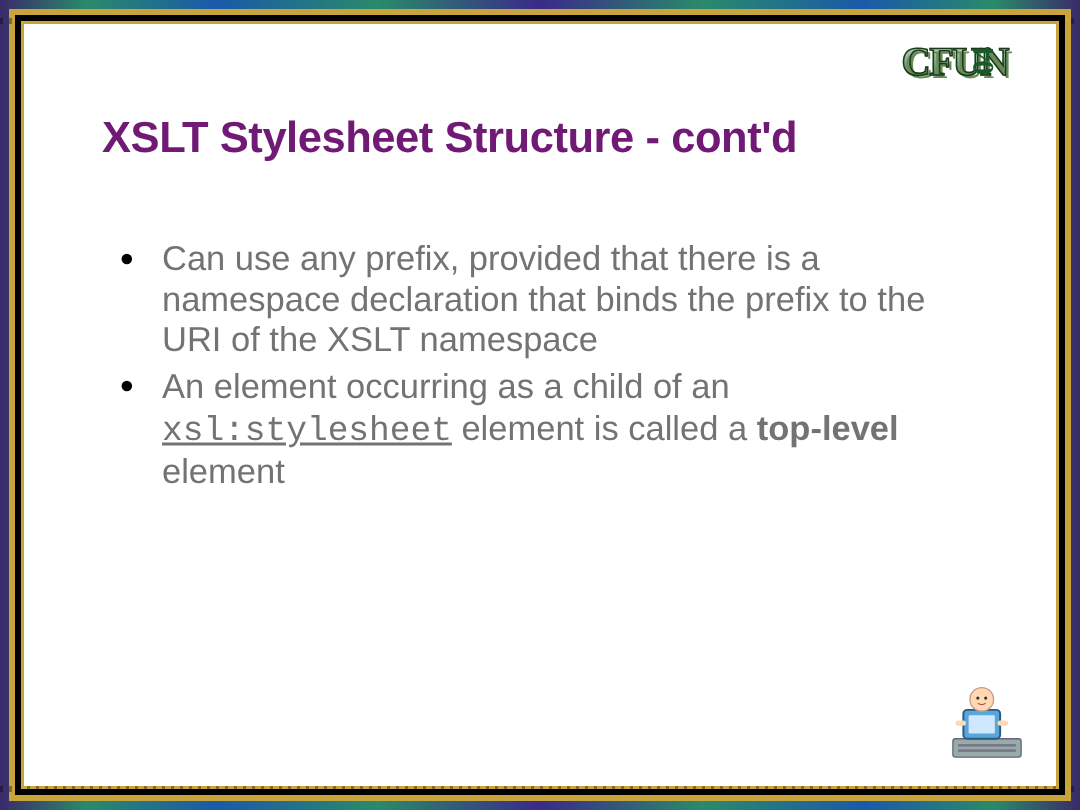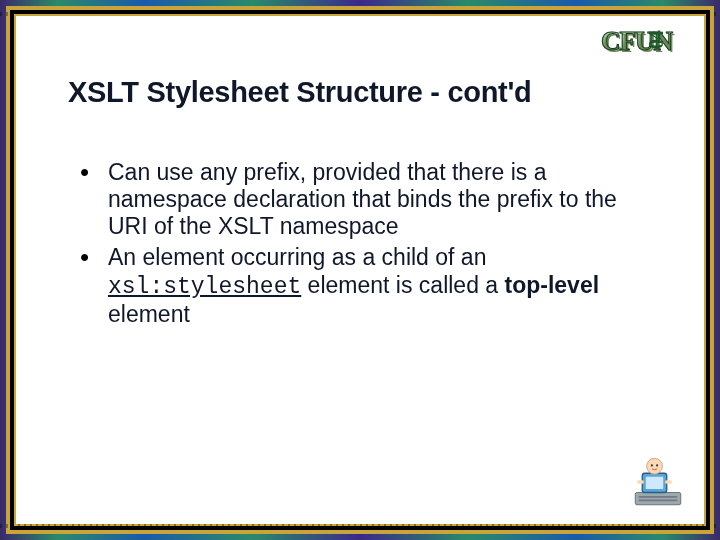--- a/index.html
+++ b/index.html
@@ -67,35 +67,35 @@
     font-weight: 900;
     font-size: 20px;
     color: #1a5a2a;
     transform: rotate(-90deg) translate(6px, -4px);
     transform-origin: left bottom;
     letter-spacing: -1px;
   }
   h1.title {
     font-size: 29px;
     font-weight: 700;
-    color: #0f172a;
+    color: #701a75;
     margin-top: 26px;
     margin-bottom: 50px;
     letter-spacing: -0.3px;
   }
   ul.bullets {
     list-style: none;
     padding-left: 12px;
   }
   ul.bullets li {
     position: relative;
     padding-left: 28px;
     font-size: 23px;
     line-height: 1.18;
-    color: #0f172a;
+    color: #737373;
     margin-bottom: 4px;
   }
   ul.bullets li::before {
     content: "•";
     position: absolute;
     left: 0;
     top: -2px;
     font-size: 26px;
     color: #000;
   }

